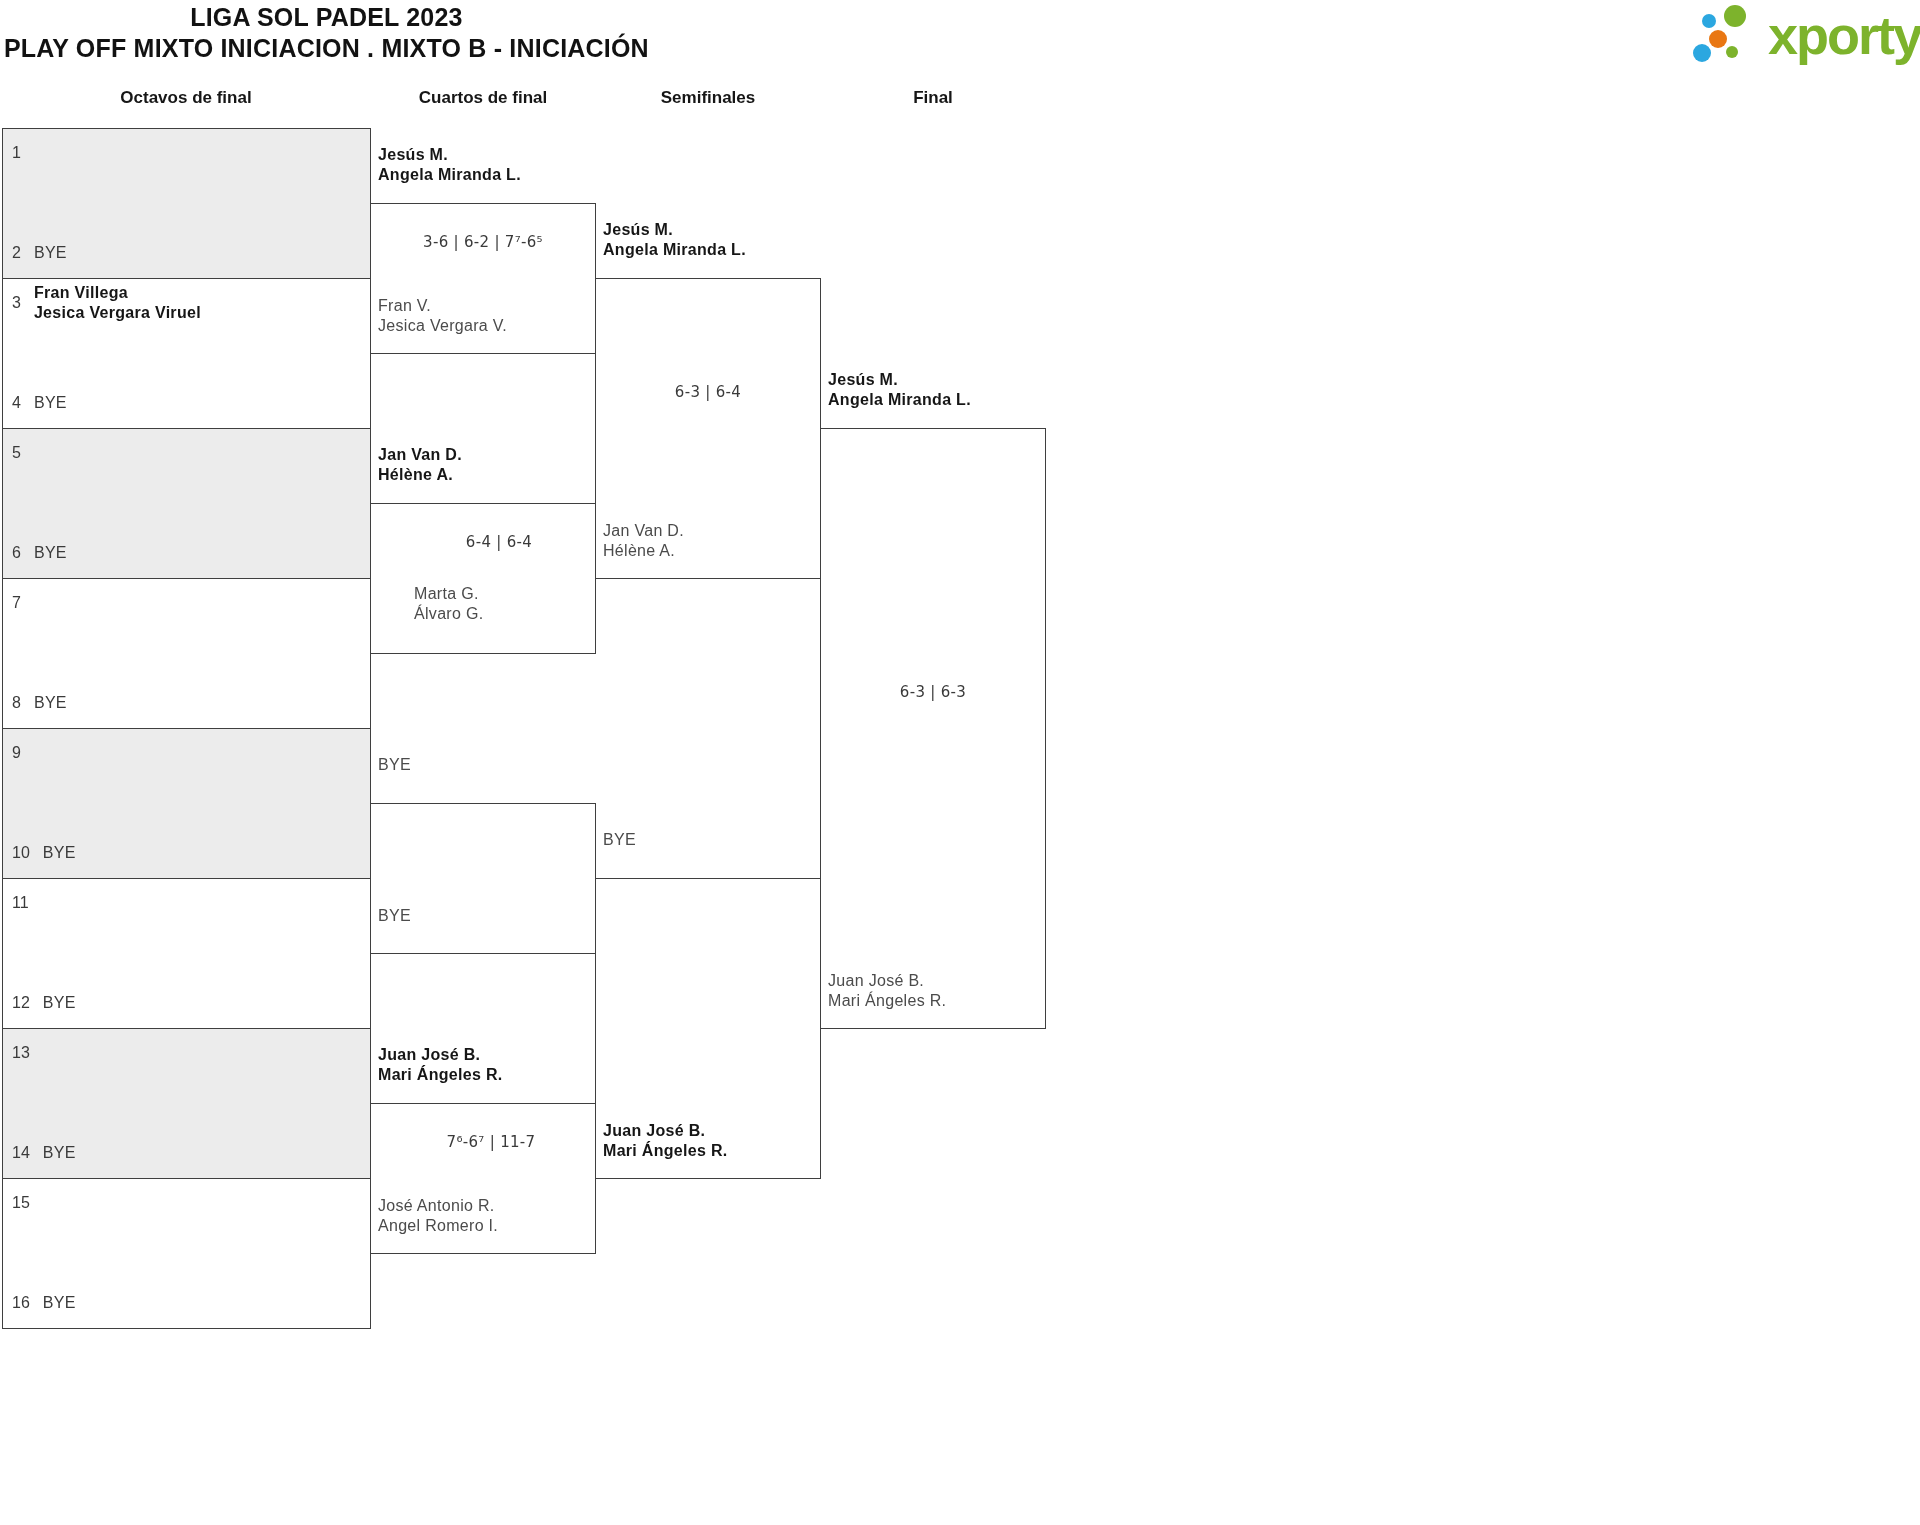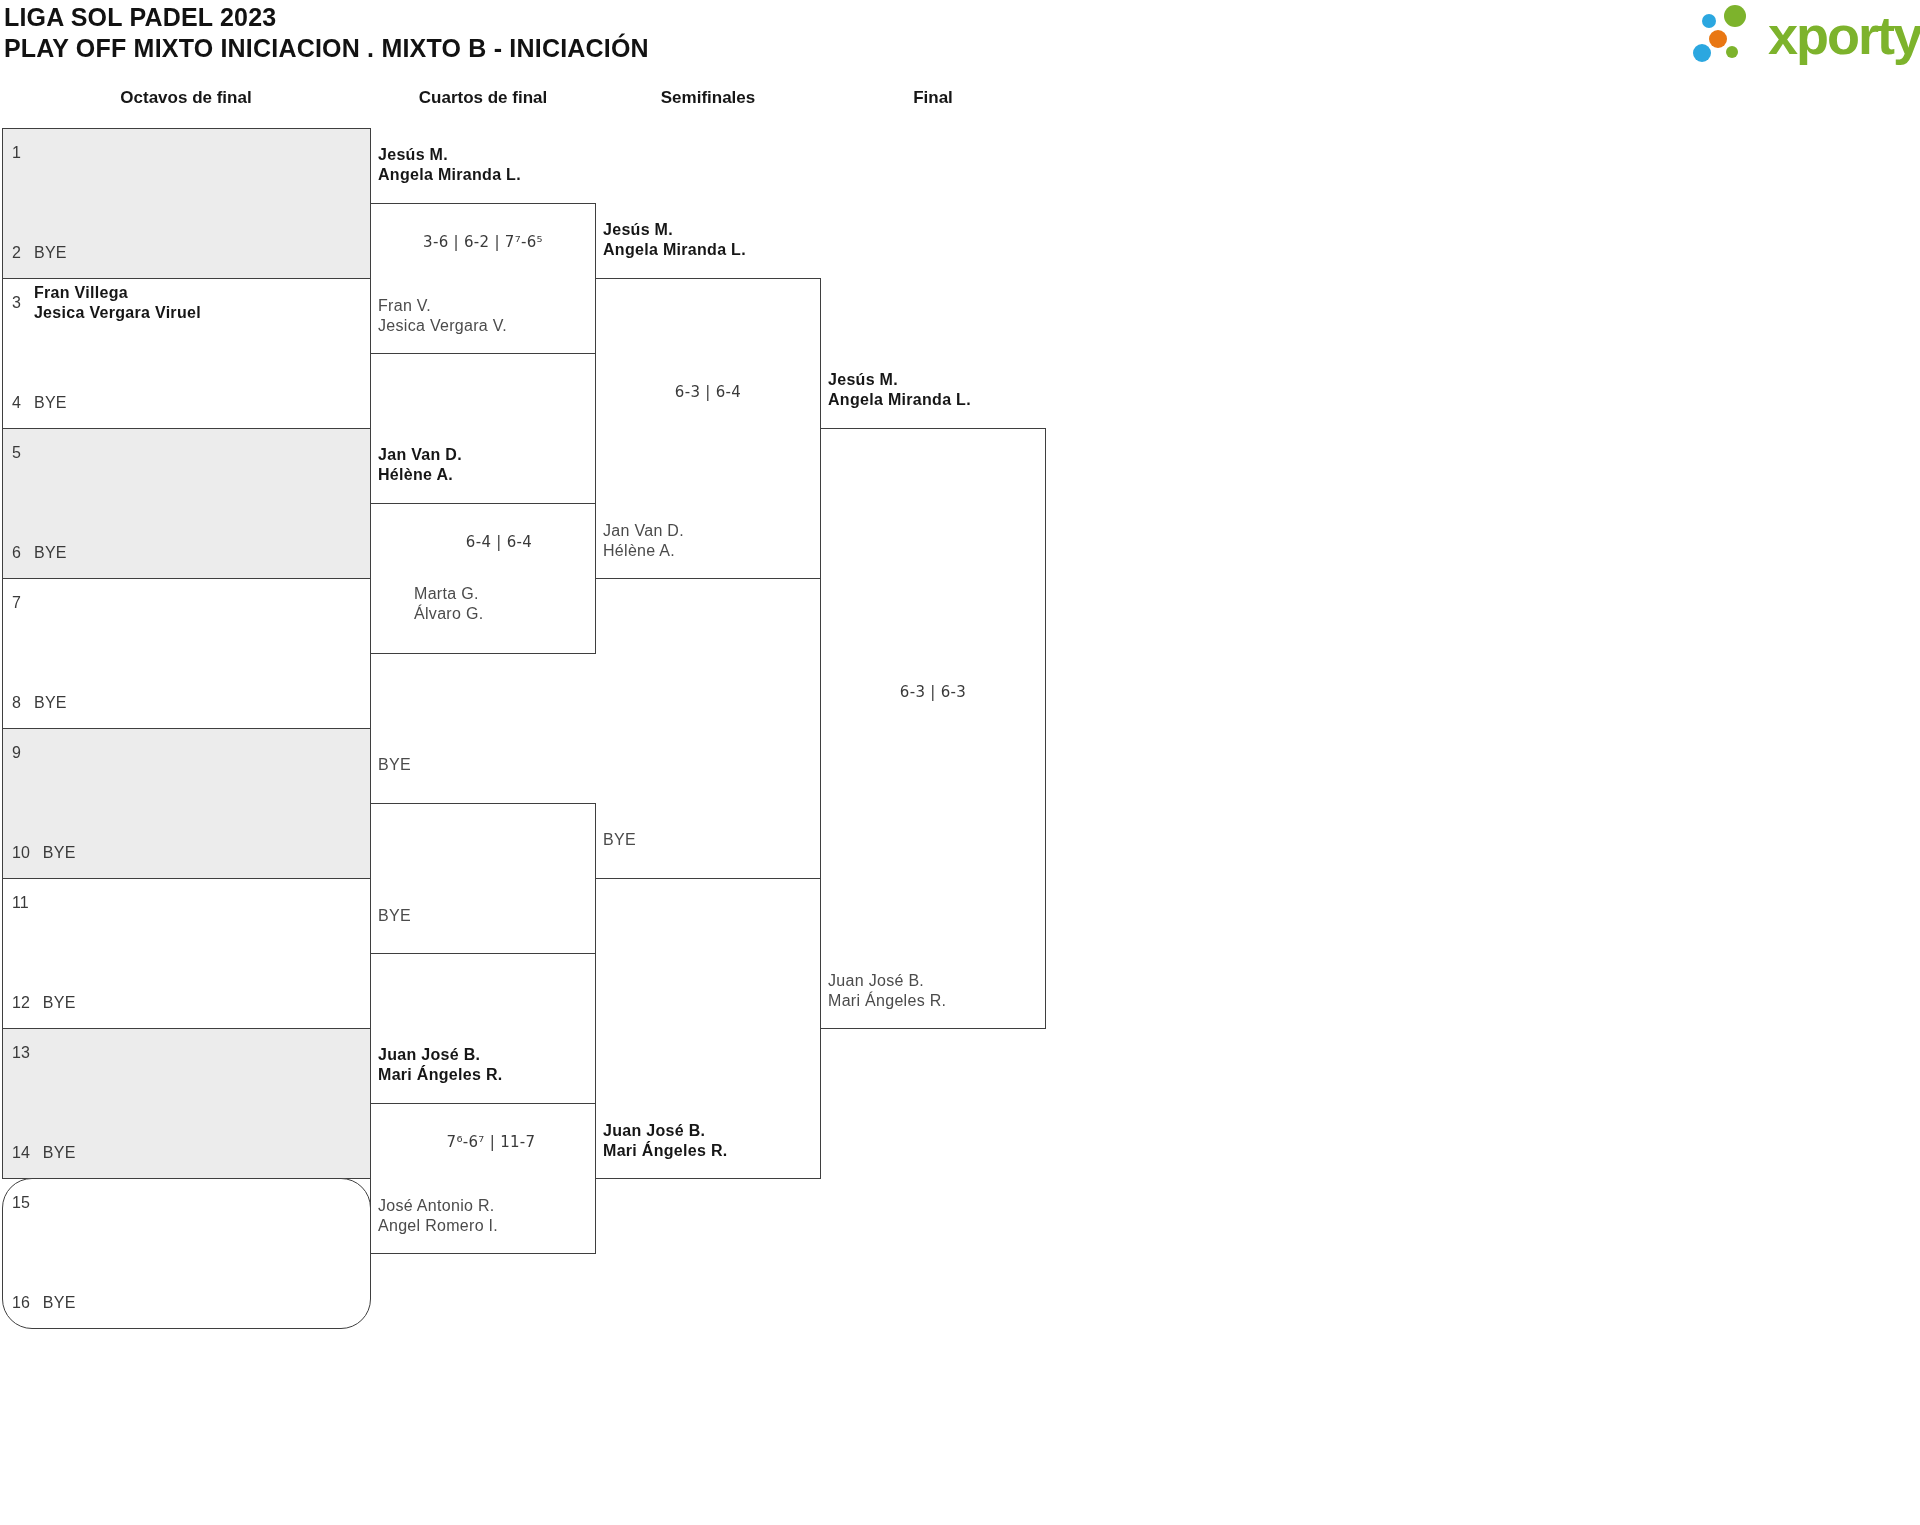--- a/index.html
+++ b/index.html
@@ -1,21 +1,21 @@
 <!DOCTYPE html>
 <html><head>
 <meta charset="utf-8">
 <style>
   html,body{margin:0;padding:0;background:#ffffff;}
   body{position:relative;width:1920px;height:1525px;overflow:hidden;
        font-family:"Liberation Sans","DejaVu Sans",sans-serif;color:#1c1c1c;}
 
   
   .title{position:absolute;left:4px;top:2px;font-size:25px;font-weight:700;
-         line-height:31px;color:#121212;letter-spacing:.2px;white-space:nowrap;}
+         line-height:31px;color:#121212;letter-spacing:.2px;white-space:nowrap;text-align:center;}
   .logo{position:absolute;left:1680px;top:0;width:240px;height:80px;display:block;text-decoration:none;cursor:pointer;}
   .dot{position:absolute;border-radius:50%;}
   .logo-text{position:absolute;left:56px;top:4px;font-size:54px;font-weight:700;
              letter-spacing:-2px;line-height:62px;margin-left:32px;}
 
   
   .round-header{position:absolute;top:88px;width:220px;text-align:center;
                 font-size:17px;font-weight:600;color:#161616;white-space:nowrap;}
 
   
@@ -142,21 +142,21 @@
         <span class="seed">13</span>
         <div class="names"></div>
       </div>
       <div class="slot" style="top: 104px;">
         <span class="seed">14</span>
         <div class="names">
           <div class="nline">BYE</div>
         </div>
       </div>
     </div>
-    <div class="box" style="left: 2px; top: 1178px; width: 369px; height: 151px; border-radius: 30px;">
+    <div class="box" style="left: 2px; top: 1178px; width: 369px; height: 151px;">
       <div class="slot" style="top: 4px;">
         <span class="seed">15</span>
         <div class="names"></div>
       </div>
       <div class="slot" style="top: 104px;">
         <span class="seed">16</span>
         <div class="names">
           <div class="nline">BYE</div>
         </div>
       </div>

